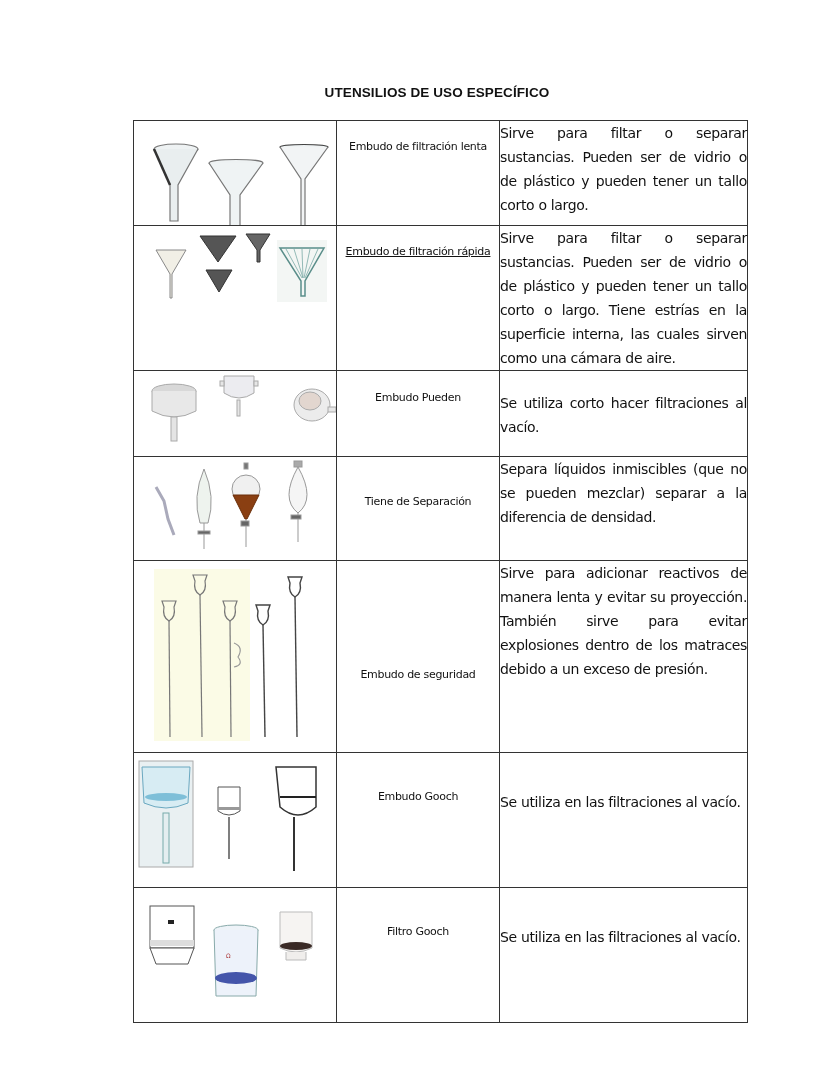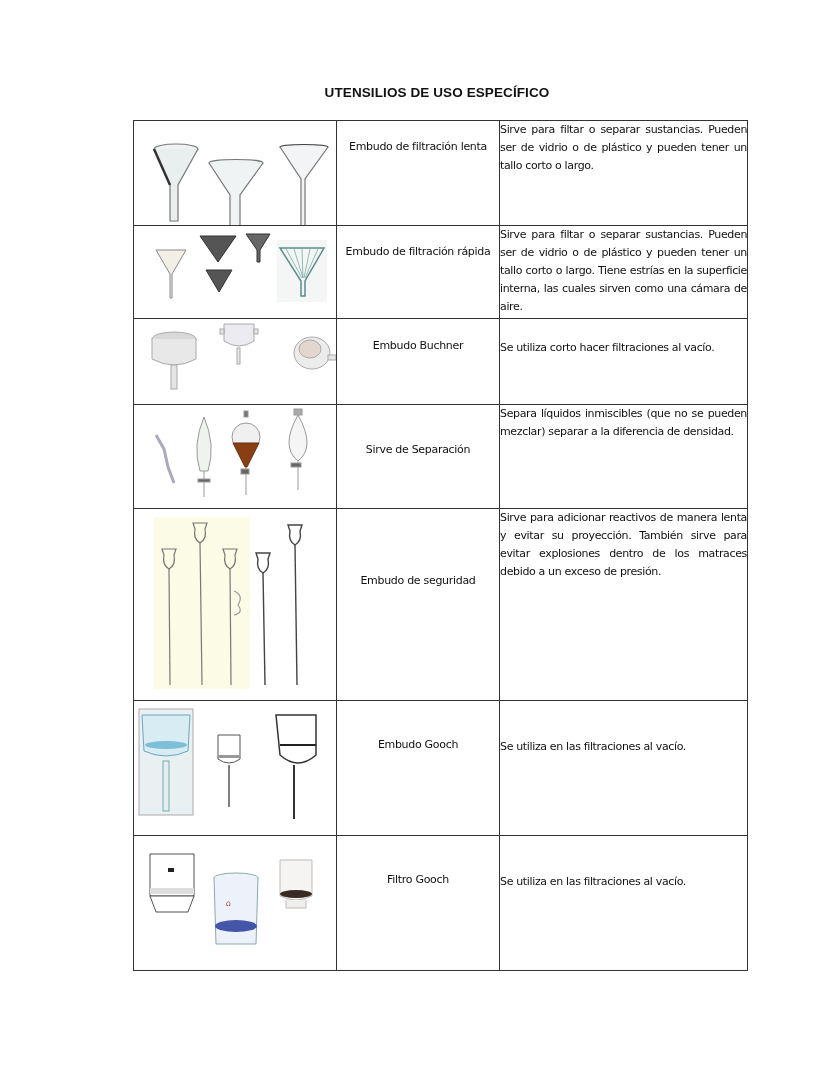--- a/index.html
+++ b/index.html
@@ -6,21 +6,21 @@
   body { width: 828px; height: 1071px; position: relative; overflow: hidden;
          font-family: "Liberation Sans", sans-serif; color: #111; }
   .title { position: absolute; left: 0; top: 85px; width: 874px; text-align: center;
            font-family: "Liberation Sans", sans-serif; font-weight: bold; font-size: 13.5px; letter-spacing: 0.1px; }
   table.grid { position: absolute; left: 133px; top: 120px; border-collapse: collapse;
                table-layout: fixed; width: 615px; }
   table.grid td { border: 1.3px solid #333; vertical-align: top; padding: 0; }
   td.img-cell { width: 202px; position: relative; }
   td.name-cell { width: 162px; text-align: center; vertical-align: middle; font-size: 11px;
                  font-family: "DejaVu Sans", sans-serif; }
-  td.desc-cell { font-size: 11px; line-height: 18px; text-align: justify; padding: 1px 0 0 1px;
+  td.desc-cell { font-size: 14px; line-height: 24px; text-align: justify; padding: 1px 0 0 1px;
                  font-family: "DejaVu Sans", sans-serif; letter-spacing: -0.35px; }
   .name-text { display: block; padding: 0 2px; letter-spacing: -0.3px; }
   svg { display: block; }
 </style>
 </head>
 <body>
 
 <div class="title">UTENSILIOS DE USO ESPECÍFICO</div>
 
 <table class="grid">
@@ -57,21 +57,21 @@
         <path d="M146 22 L190 22 L171 55 L171 70 L167 70 L167 55 Z" fill="none" stroke="#5a8e8a" stroke-width="1.5"></path>
         <g stroke="#7aa9a6" stroke-width="0.8">
           <line x1="152" y1="23" x2="168" y2="52"></line>
               <line x1="160" y1="23" x2="169" y2="52"></line>
           <line x1="168" y1="23" x2="169" y2="52"></line>
               <line x1="176" y1="23" x2="170" y2="52"></line>
           <line x1="184" y1="23" x2="171" y2="52"></line>
         </g>
       </svg>
     </td>
-    <td class="name-cell" style="vertical-align:top;padding-top:19px;">
+    <td class="name-cell" style="vertical-align:top;padding-top:19px;text-decoration:underline;">
       <span class="name-text">Embudo de filtración rápida</span>
     </td>
     <td class="desc-cell">Sirve para filtar o separar sustancias. Pueden ser de vidrio o de plástico y pueden tener un tallo corto o largo. Tiene estrías en la superficie interna, las cuales sirven como una cámara de aire.</td>
   </tr>
 
   <tr style="height:86px;">
     <td class="img-cell">
       <svg width="202" height="85" viewBox="0 0 202 85">
         <g fill="#e6e6e6" stroke="#aaa" stroke-width="1">
           <ellipse cx="40" cy="20" rx="22" ry="7" fill="#d8d8d8"></ellipse>
@@ -81,21 +81,21 @@
           <rect x="86" y="10" width="4" height="5"></rect>
               <rect x="120" y="10" width="4" height="5"></rect>
           <rect x="103" y="29" width="3" height="16"></rect>
           <ellipse cx="178" cy="34" rx="18" ry="16" fill="#ececec"></ellipse>
           <ellipse cx="176" cy="30" rx="11" ry="9" fill="#e2d6cf"></ellipse>
           <rect x="194" y="36" width="8" height="5"></rect>
         </g>
       </svg>
     </td>
     <td class="name-cell" style="vertical-align:top;padding-top:20px;">
-      <span class="name-text">Embudo Buchner</span>
+      <span class="name-text">Embudo Pueden</span>
     </td>
     <td class="desc-cell" style="padding-top:20px;">Se utiliza corto hacer filtraciones al vacío.</td>
   </tr>
 
   <tr style="height:104px;">
     <td class="img-cell">
       <svg width="202" height="103" viewBox="0 0 202 103">
         <g stroke="#999" stroke-width="1" fill="#eef3ee">
           <path d="M22 30 L30 44 L34 62 L40 78" fill="none" stroke="#aab" stroke-width="3"></path>
           <path d="M70 12 Q58 40 66 66 L74 66 Q82 40 70 12 Z"></path>
@@ -107,21 +107,21 @@
           <line x1="112" y1="62" x2="112" y2="90"></line>
               <rect x="107" y="64" width="8" height="5" fill="#666"></rect>
           <path d="M164 10 Q146 42 164 56 Q182 42 164 10 Z" fill="#f5f5f5"></path>
           <rect x="160" y="4" width="8" height="6" fill="#aaa"></rect>
           <line x1="164" y1="56" x2="164" y2="85"></line>
               <rect x="157" y="58" width="10" height="4" fill="#666"></rect>
         </g>
       </svg>
     </td>
     <td class="name-cell" style="vertical-align:top;padding-top:38px;">
-      <span class="name-text">Sirve de Separación</span>
+      <span class="name-text">Tiene de Separación</span>
     </td>
     <td class="desc-cell">Separa líquidos inmiscibles (que no se pueden mezclar) separar a la diferencia de densidad.</td>
   </tr>
 
   <tr style="height:192px;">
     <td class="img-cell">
       <svg width="202" height="191" viewBox="0 0 202 191">
         <rect x="20" y="8" width="96" height="172" fill="#fbfbe6"></rect>
         <g fill="none" stroke="#777" stroke-width="1.2">
           <path d="M28 40 L42 40 L40 46 Q42 56 35 60 Q28 56 30 46 Z"></path>
@@ -133,21 +133,21 @@
           <path d="M100 82 Q110 86 104 96 Q110 104 100 106" stroke="#999"></path>
         </g>
         <g fill="none" stroke="#444" stroke-width="1.4">
           <path d="M122 44 L136 44 L134 50 Q136 60 129 64 Q122 60 124 50 Z"></path>
           <line x1="129" y1="64" x2="131" y2="176"></line>
           <path d="M154 16 L168 16 L166 22 Q168 32 161 36 Q154 32 156 22 Z"></path>
           <line x1="161" y1="36" x2="163" y2="176"></line>
         </g>
       </svg>
     </td>
-    <td class="name-cell" style="vertical-align:top;padding-top:65px;">
+    <td class="name-cell" style="vertical-align:top;padding-top:107px;">
       <span class="name-text">Embudo de seguridad</span>
     </td>
     <td class="desc-cell">Sirve para adicionar reactivos de manera lenta y evitar su proyección. También sirve para evitar explosiones dentro de los matraces debido a un exceso de presión.</td>
   </tr>
 
   <tr style="height:135px;">
     <td class="img-cell">
       <svg width="202" height="134" viewBox="0 0 202 134">
         <rect x="5" y="8" width="54" height="106" fill="#e9f0f2" stroke="#aaa"></rect>
         <path d="M8 14 L56 14 L54 50 Q32 60 10 50 Z" fill="#d7ecf3" stroke="#6aa8c0"></path>

